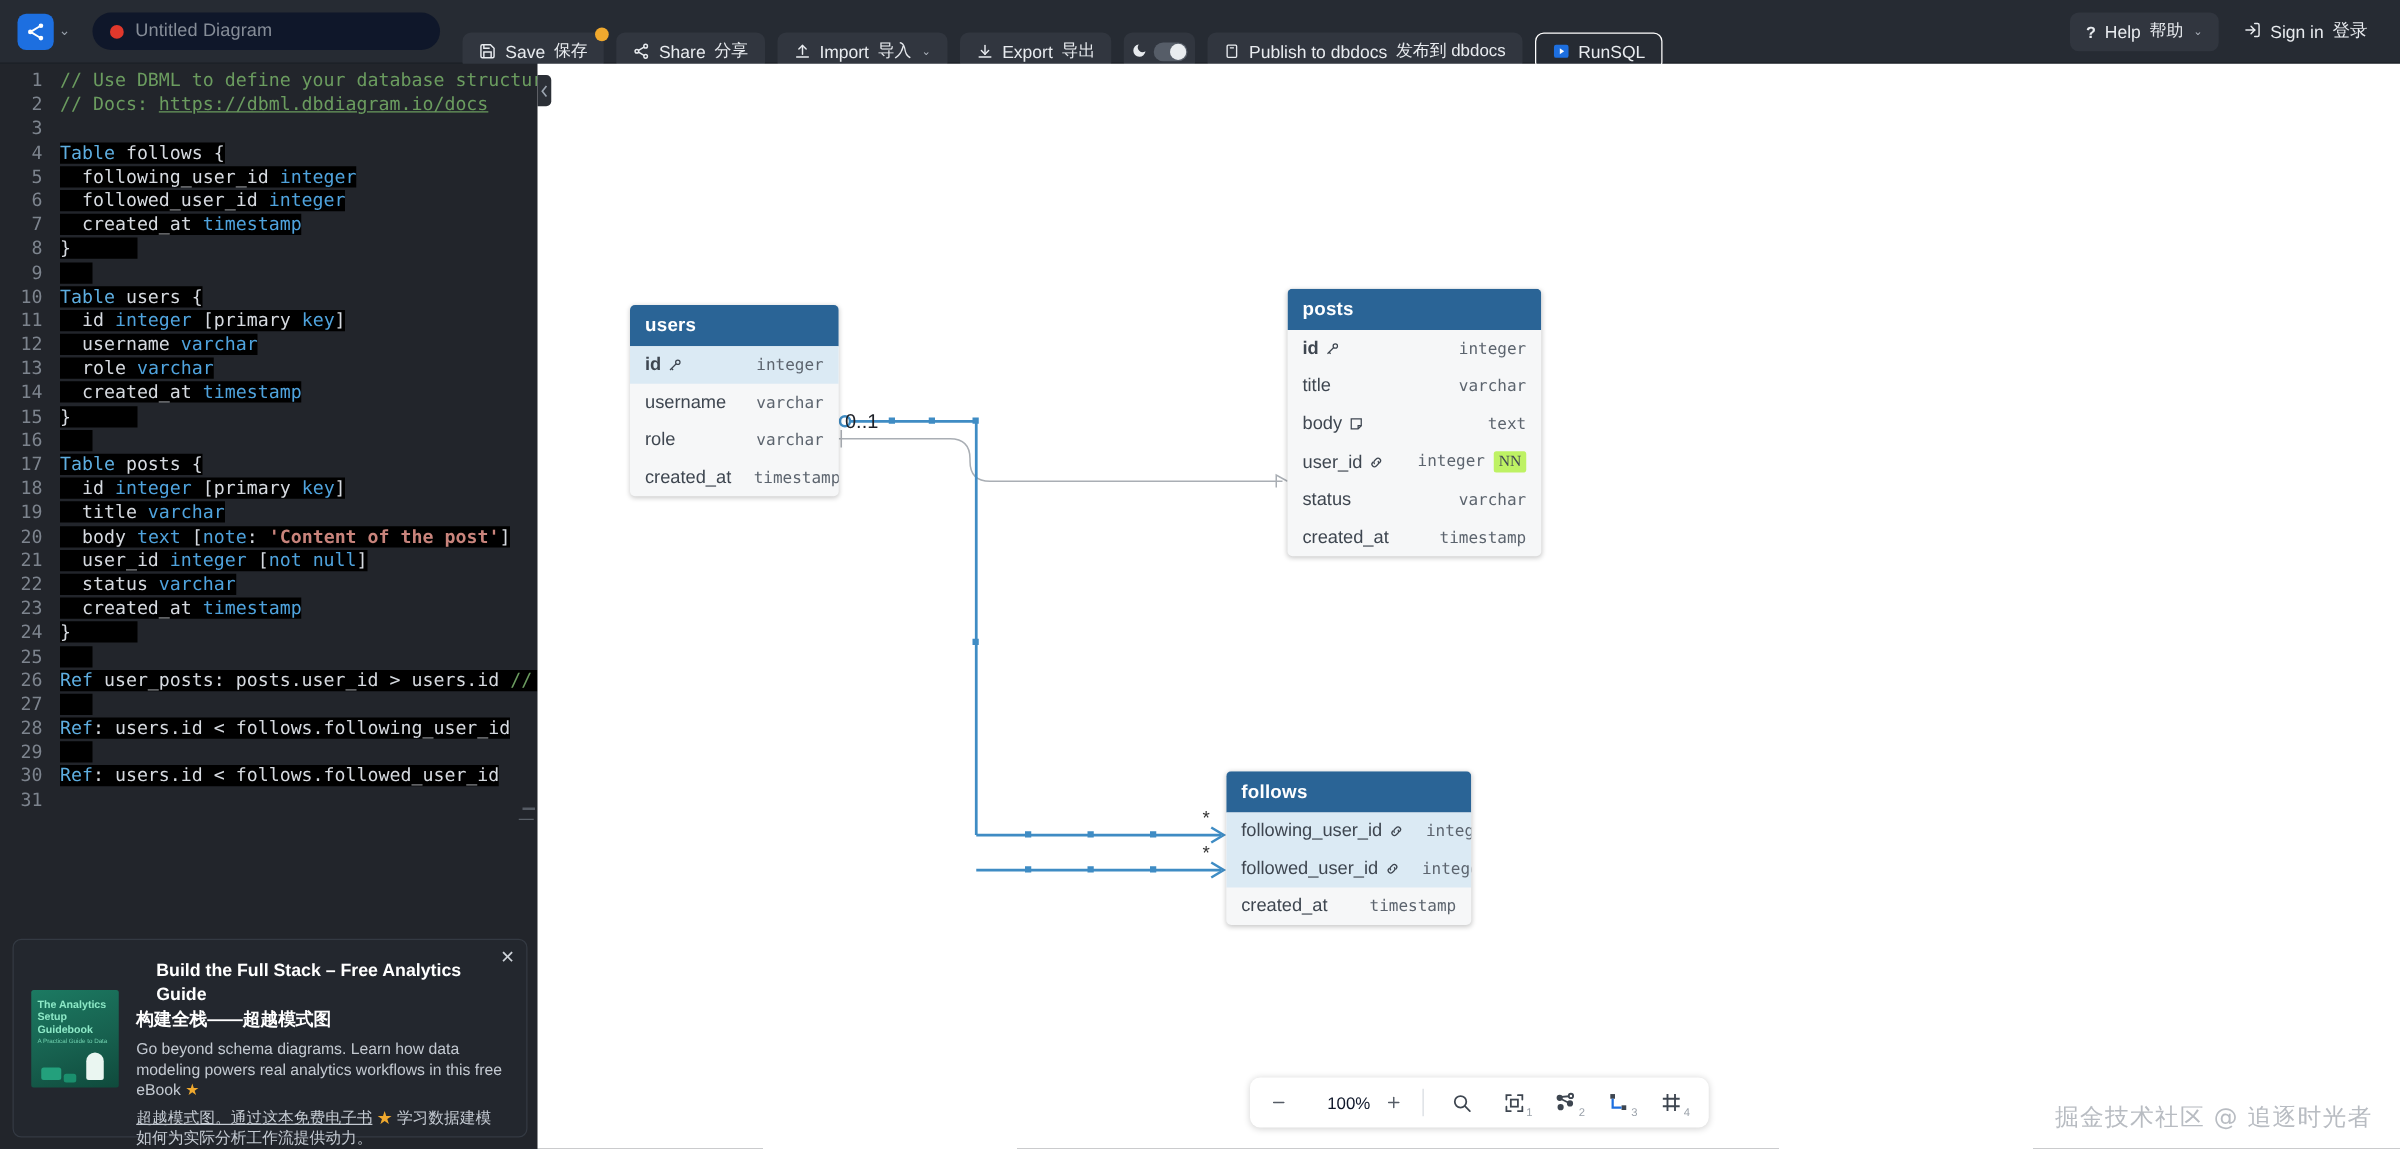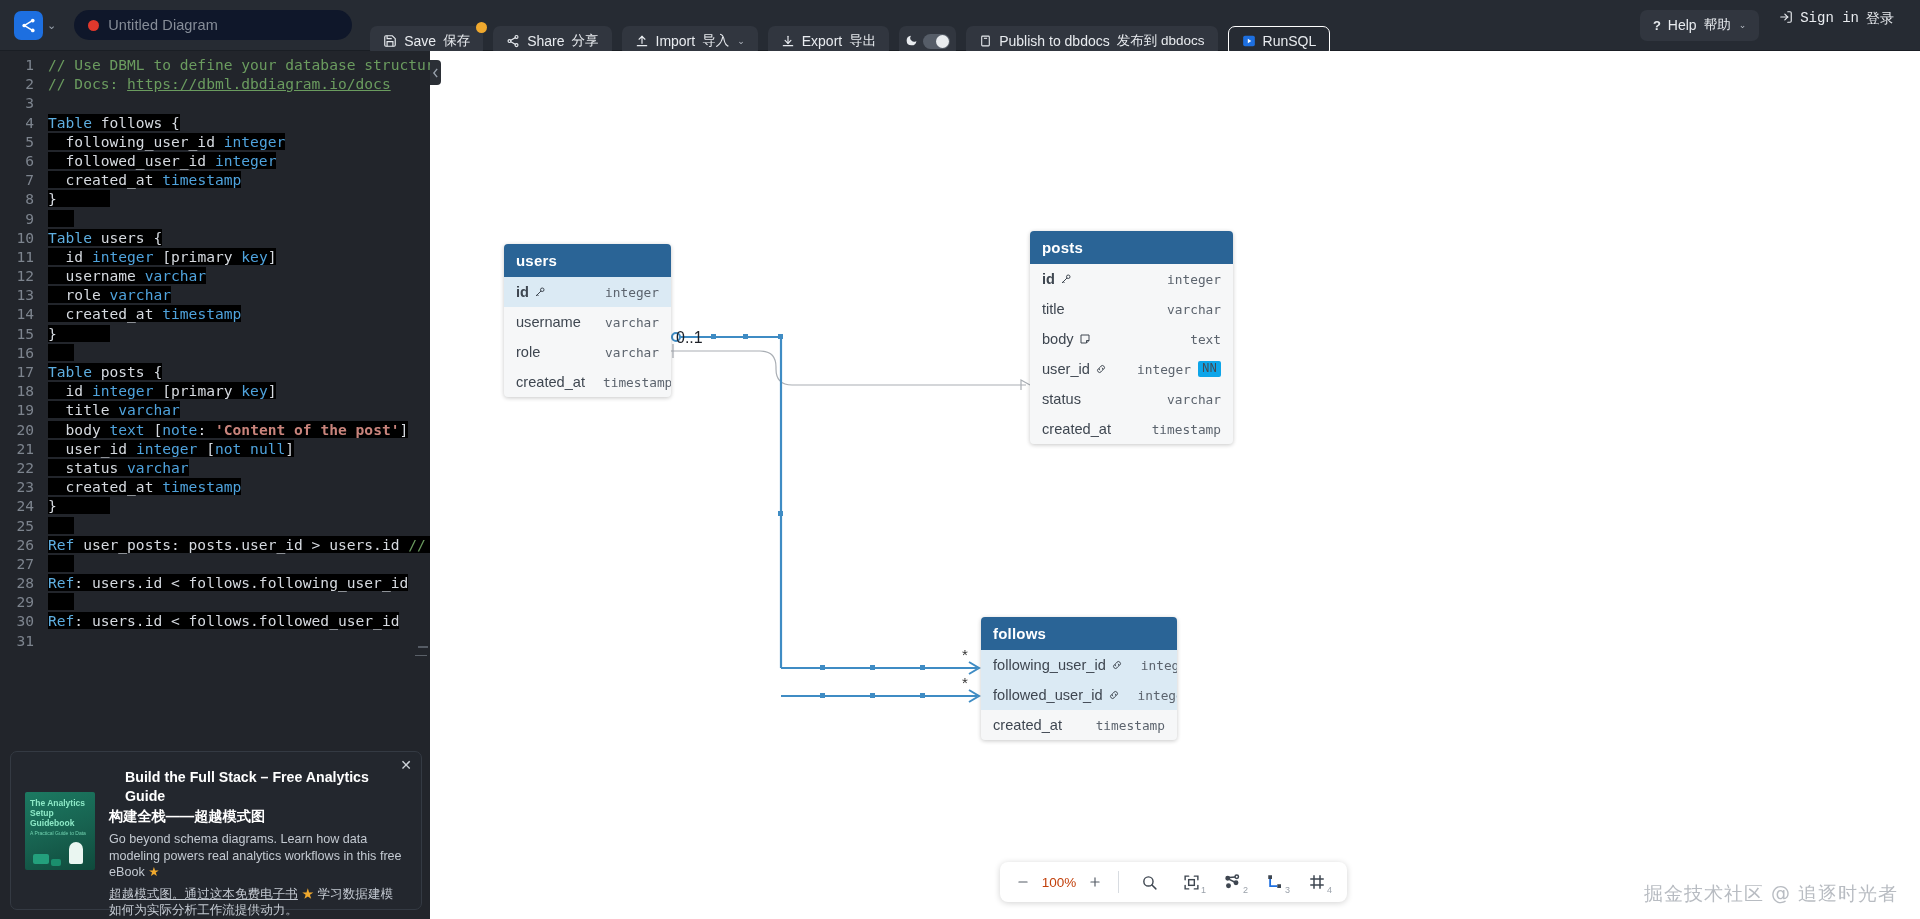--- a/index.html
+++ b/index.html
@@ -62,22 +62,22 @@
     width: 27px; height: 15px; border-radius: 8px; background: #565d68;
     position: relative;
   }
   .switch .knob {
     position: absolute; right: 1px; top: 1px;
     width: 13px; height: 13px; border-radius: 50%; background: #e9ecef;
   }
   .spacer { flex: 1; }
   .toolbar-right { display: flex; align-items: center; gap: 8px; }
   .signin {
-    display: flex; align-items: flex-start; gap: 7px;
-    color: #e8ebef; font-size: 14px; padding: 0 12px; height: 31px; cursor: pointer; font-family: Liberation Mono, monospace;
+    display: flex; align-items: center; gap: 7px;
+    color: #e8ebef; font-size: 14px; padding: 0 12px; height: 31px; cursor: pointer;
   }
 
   
   .editor {
     position: absolute; top: 51px; left: 0; width: 430px; height: 868px;
     background: #22252b;
     overflow: hidden;
     font-family: "DejaVu Sans Mono", monospace;
     font-size: 14.6px;
     line-height: 19.2px;
@@ -139,22 +139,22 @@
   }
   .tbl-row.hl { background: #dbeaf4; }
   .fname { display: flex; align-items: center; gap: 5px; white-space: nowrap; }
   .fname.bold { font-weight: bold; }
   .ftype {
     font-family: "DejaVu Sans Mono", monospace;
     font-size: 12.8px; color: #5c646e; white-space: nowrap;
     display: flex; align-items: center; gap: 7px;
   }
   .nn-badge {
-    background: #0ea5e9; color: #434a54; border-radius: 2px;
-    padding: 1px 4px; font-family: Liberation Mono, monospace; font-size: 12.5px;
+    background: #bef264; color: #434a54; border-radius: 2px;
+    padding: 1px 4px; font-family: Liberation Serif, serif; font-size: 12.5px;
   }
   .ico { width: 12px; height: 12px; display: inline-block; }
 
   
   .rel-label {
     position: absolute; font-size: 16px; color: #1e2128;
     font-family: "Liberation Sans", sans-serif; z-index: 5;
   }
   .star-label { position: absolute; font-size: 15px; color: #333; z-index: 5; }
 
@@ -198,21 +198,21 @@
     position: absolute; left: 1000px; bottom: 17px;
     height: 40px; background: #ffffff; border-radius: 8px;
     box-shadow: 0 1px 6px rgba(0,0,0,.18);
     display: flex; align-items: center; padding: 0 10px; gap: 2px;
     z-index: 9;
   }
   .zbtn {
     width: 26px; height: 30px; display: flex; align-items: center; justify-content: center;
     color: #555c66; font-size: 17px; cursor: pointer; background: none; border: none;
   }
-  .zval { font-size: 13.5px; color: #c2410c; min-width: 42px; text-align: center; }
+  .zval { font-size: 13.5px; color: #0f172a; min-width: 42px; text-align: center; margin-left: 20px; }
   .divider { width: 1px; height: 22px; background: #d8dce1; margin: 0 8px; }
   .tool {
     width: 40px; height: 30px; display: flex; align-items: center; justify-content: center;
     cursor: pointer; position: relative; color: #3e4650;
   }
   .tool .num {
     position: absolute; right: 5px; bottom: 2px; font-size: 9px; color: #9aa1aa;
   }
   .watermark {
     position: absolute; right: 22px; bottom: 12px;

